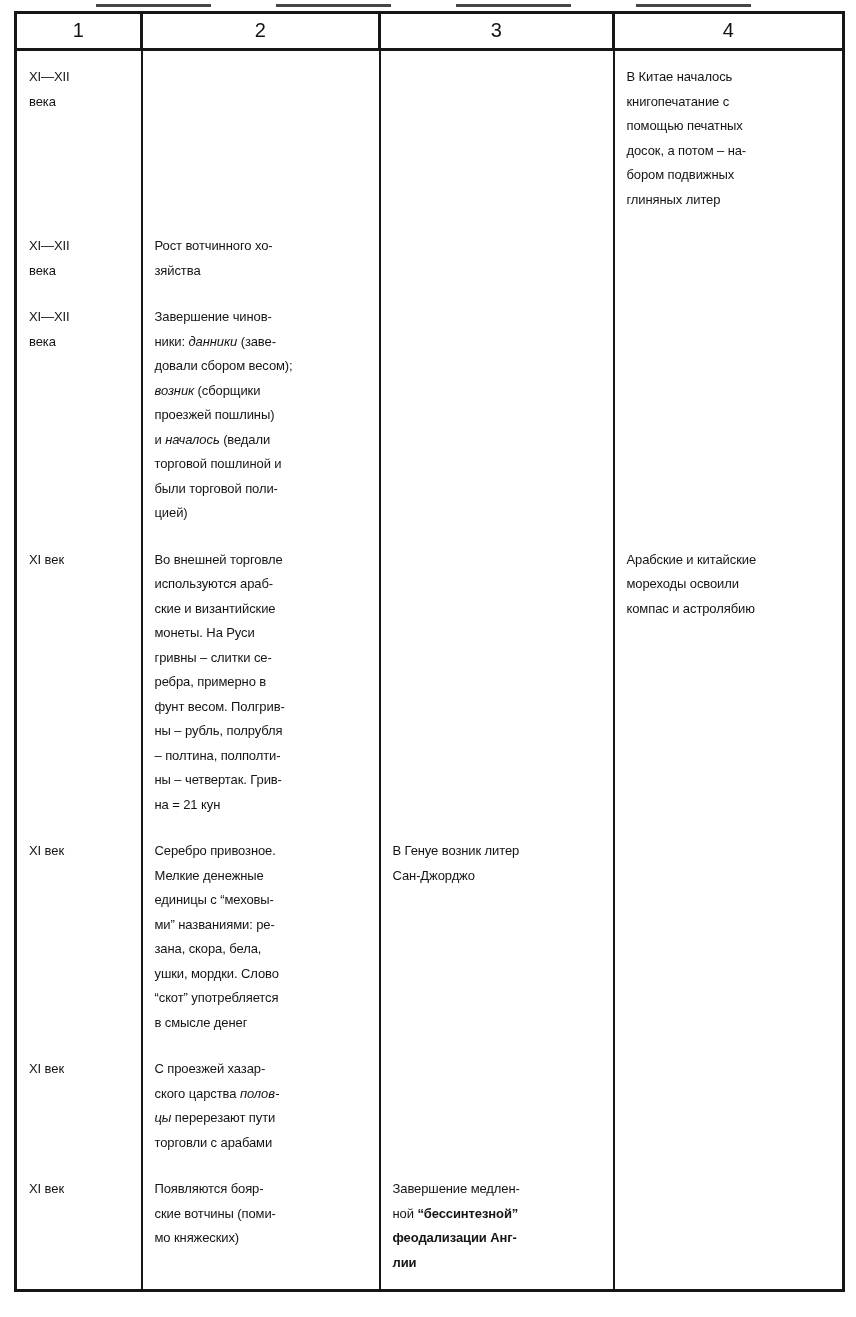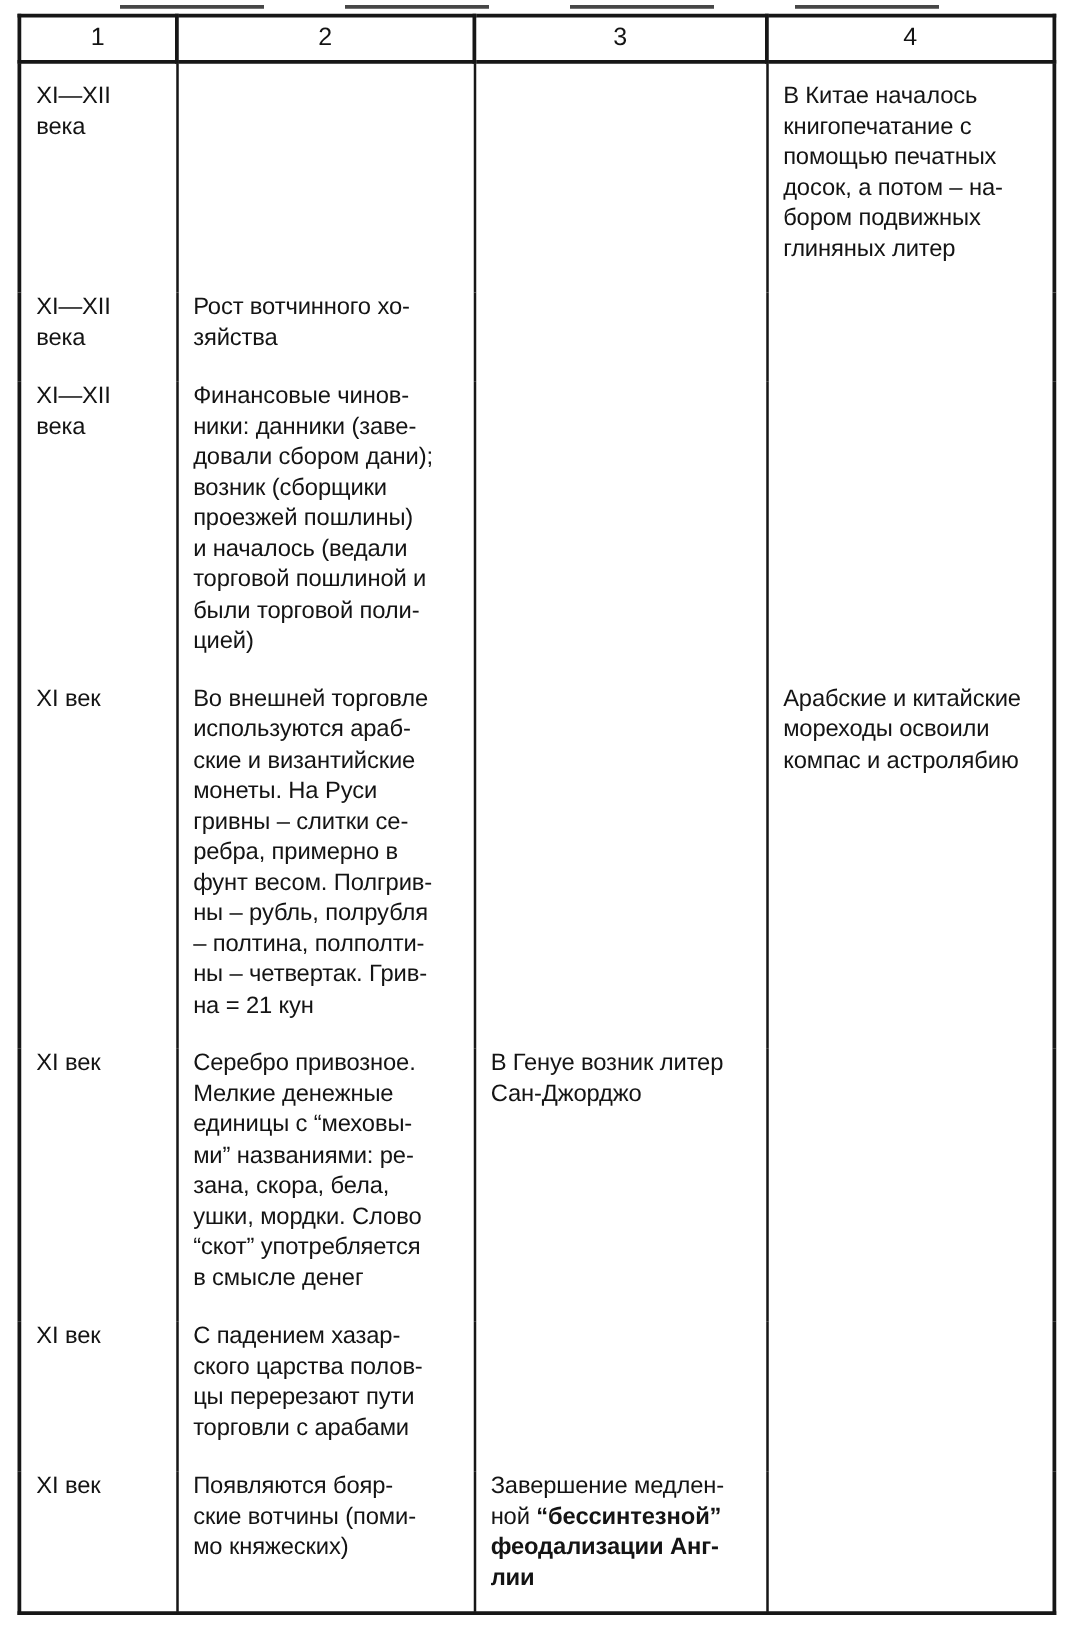--- a/index.html
+++ b/index.html
@@ -42,29 +42,29 @@
     text-align: center;
     padding: 5px 0 6px 0;
     letter-spacing: 0.5px;
   }
   td {
     border-left: 2px solid #161616;
     border-right: 2px solid #161616;
     border-top: none;
     border-bottom: none;
     vertical-align: top;
-    font-size: 19px;
+    font-size: 13px;
     line-height: 24.5px;
     padding: 0 8px 22px 12px;
     white-space: pre-line;
     letter-spacing: -0.1px;
   }
   tbody tr:first-child td { padding-top: 14px; }
   tbody tr:last-child td { padding-bottom: 14px; }
-  .it { }
+  .it { font-style: italic; }
   .b  { font-weight: bold; }
 </style>
 </head>
 <body>
 
 <div class="page">
   <div class="scan-line-top"></div>
 
   <table class="chron">
     <colgroup>
@@ -98,23 +98,23 @@
         <td><span>XI—XII
 века</span></td>
         <td><span>Рост вотчинного хо-
 зяйства</span></td>
         <td></td>
         <td></td>
       </tr>
       <tr>
         <td><span>XI—XII
 века</span></td>
-        <td><span>Финансовые чинов-
+        <td><span>Завершение чинов-
 ники: </span><span class="it">данники</span><span> (заве-
-довали сбором дани);
+довали сбором весом);
 </span><span class="it">возник</span><span> (сборщики
 проезжей пошлины)
 и </span><span class="it">началось</span><span> (ведали
 торговой пошлиной и
 были торговой поли-
 цией)</span></td>
         <td></td>
         <td></td>
       </tr>
       <tr>
@@ -144,21 +144,21 @@
 зана, скора, бела,
 ушки, мордки. Слово
 “скот” употребляется
 в смысле денег</span></td>
         <td><span>В Генуе возник литер
 Сан-Джорджо</span></td>
         <td></td>
       </tr>
       <tr>
         <td><span>XI век</span></td>
-        <td><span>С падением хазар-
+        <td><span>С проезжей хазар-
 ского царства </span><span class="it">полов-
 цы</span><span> перерезают пути
 торговли с арабами</span></td>
         <td></td>
         <td></td>
       </tr>
       <tr>
         <td><span>XI век</span></td>
         <td><span>Появляются бояр-
 ские вотчины (поми-

